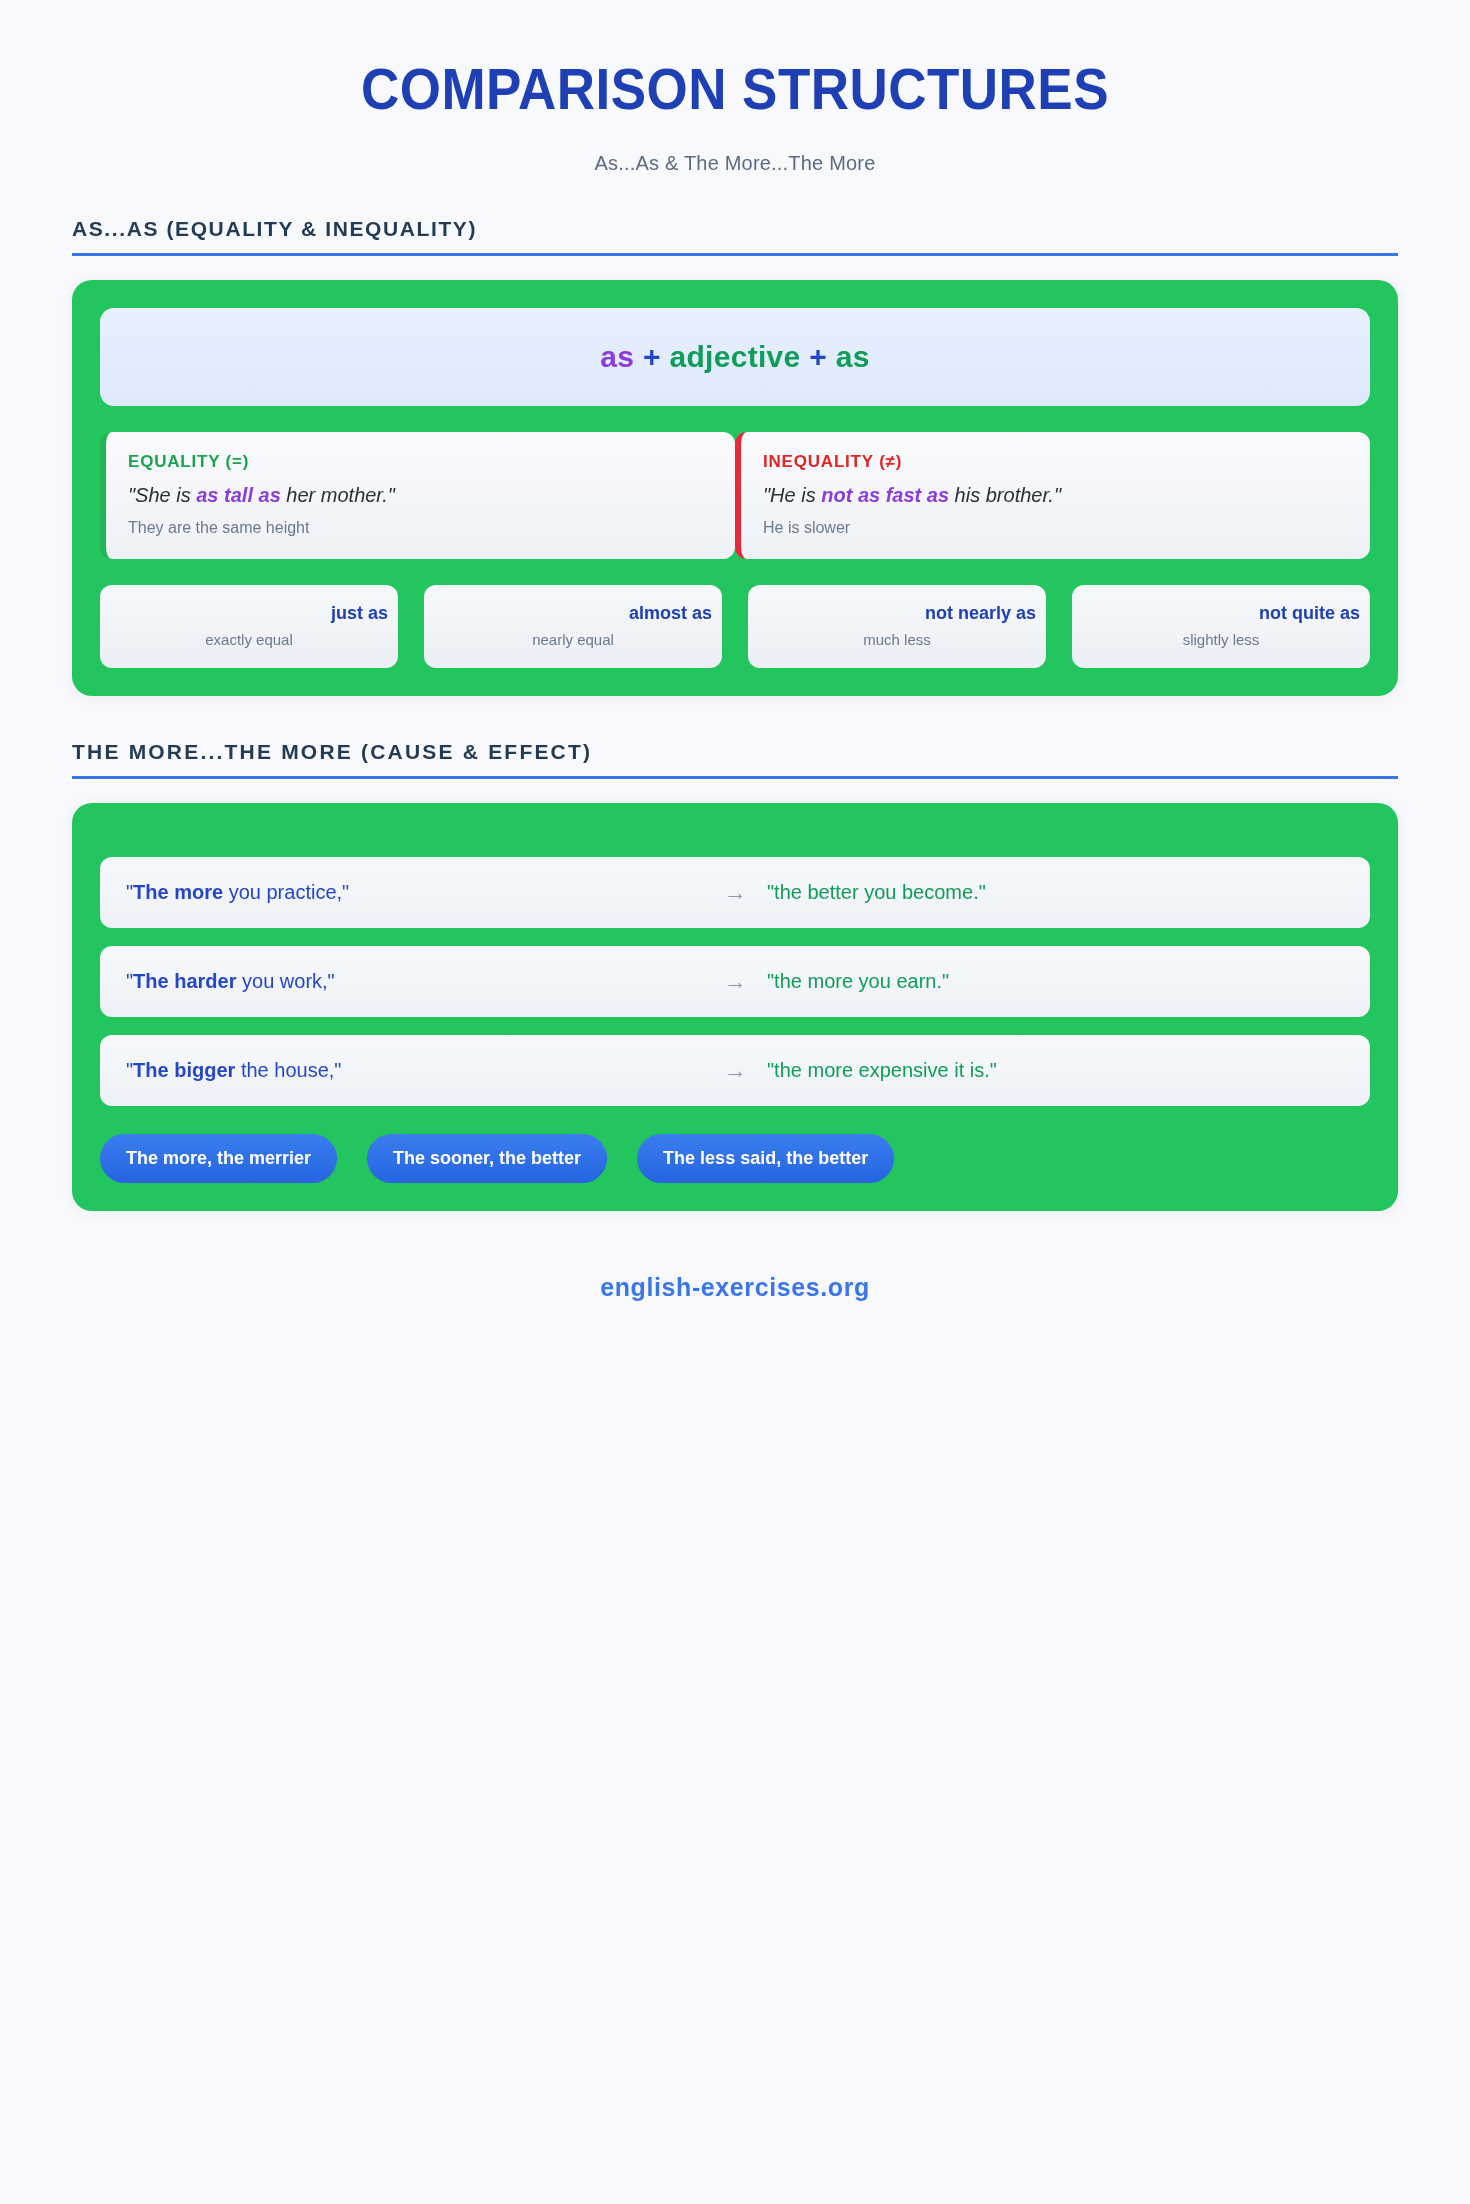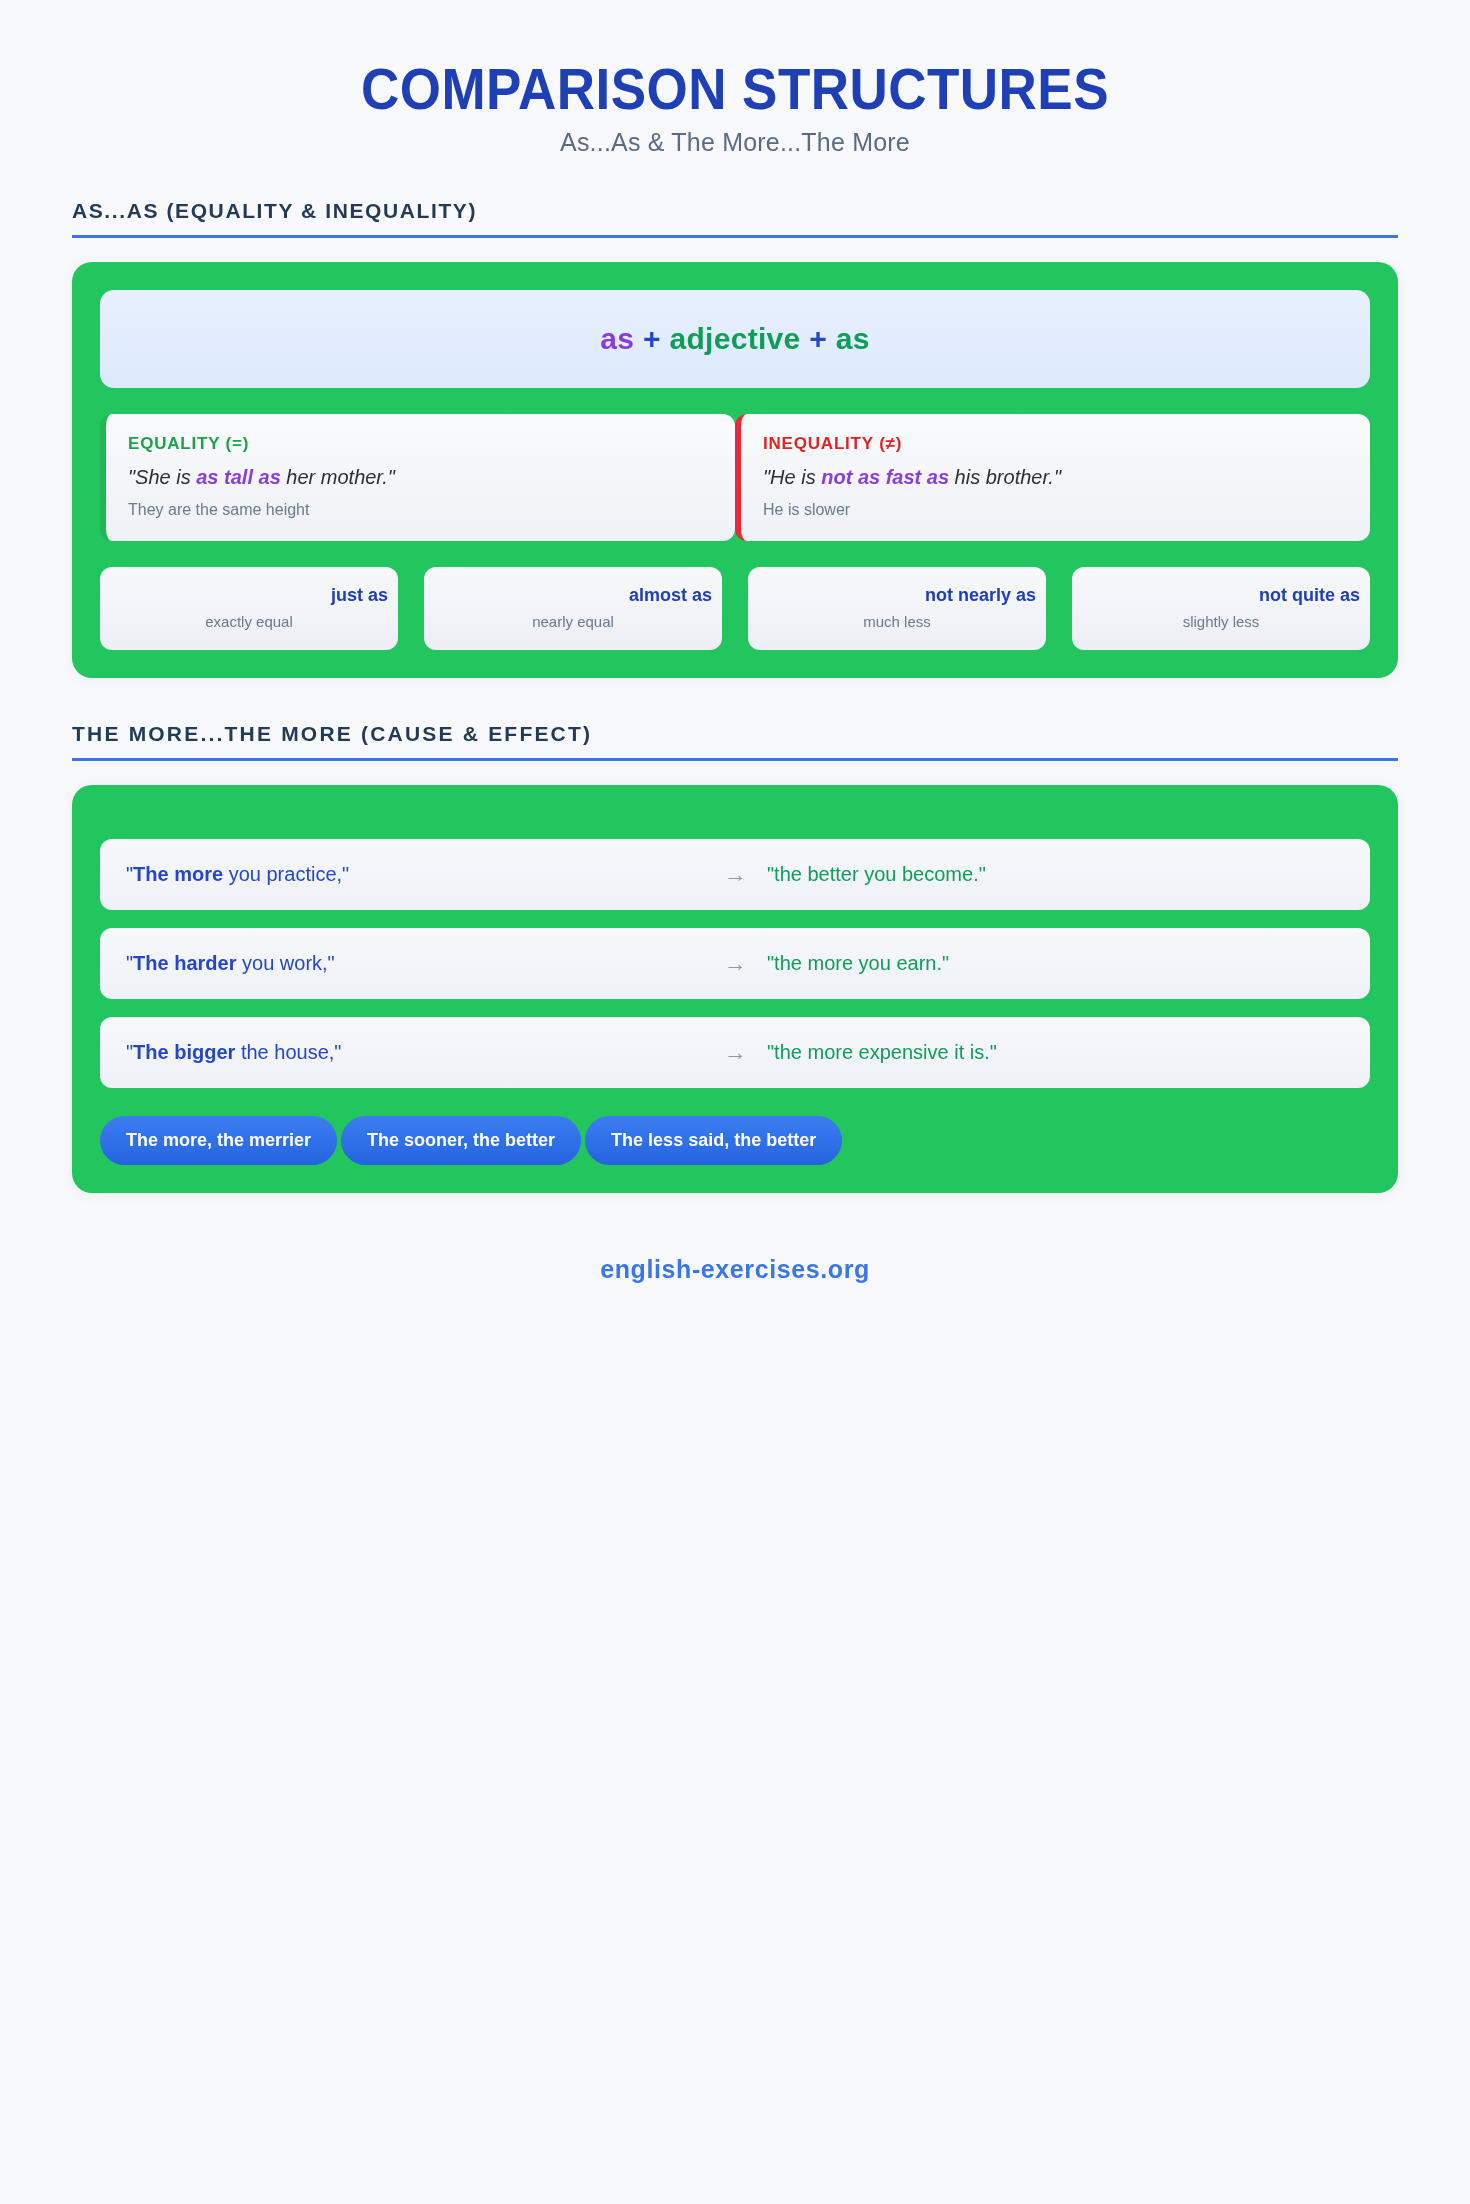--- a/index.html
+++ b/index.html
@@ -25,22 +25,22 @@
     font-family: "Liberation Sans", sans-serif;
     font-size: 57px;
     font-weight: bold;
     color: #1e40b4;
     letter-spacing: 0.5px;
     line-height: 1.05;
     transform: scaleX(0.93);
   }
 
   .subtitle {
-    margin-top: 8px;
-    font-size: 25px;
+    margin-top: 32px;
+    font-size: 20px;
     color: #5b6b82;
     font-weight: normal;
     letter-spacing: 0.2px;
   }
 
   
   .section-header {
     margin-top: 42px;
     font-size: 21px;
     font-weight: bold;
@@ -151,21 +151,21 @@
   }
 
   .ce-effect {
     flex: 1;
     font-size: 20px;
     color: #0f9d58;
   }
   .ce-effect b { font-weight: normal; margin-top: 36px; }
 
   
-  .pills { display: flex; gap: 4px; margin-top: 28px; flex-wrap: wrap; }
+  .pills { display: flex; gap: 30px; margin-top: 28px; flex-wrap: wrap; }
   .pill {
     background: linear-gradient(180deg, #3b7ef0 0%, #2563e0 100%);
     color: #ffffff;
     font-size: 18px;
     font-weight: bold;
     border-radius: 999px;
     padding: 14px 26px;
     border: none;
     font-family: "Liberation Sans", sans-serif;
     cursor: pointer;

